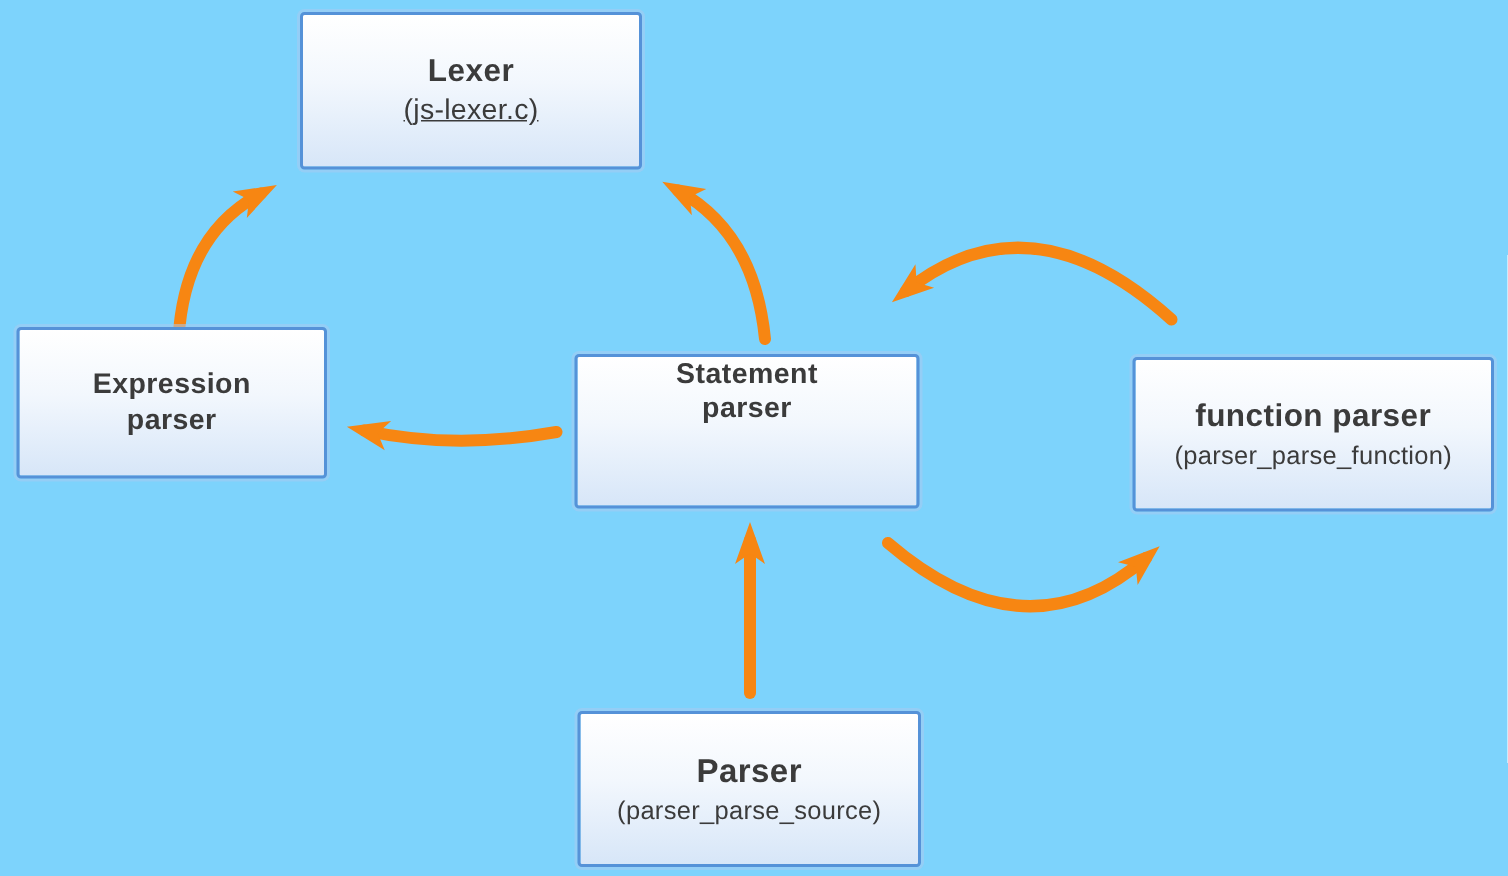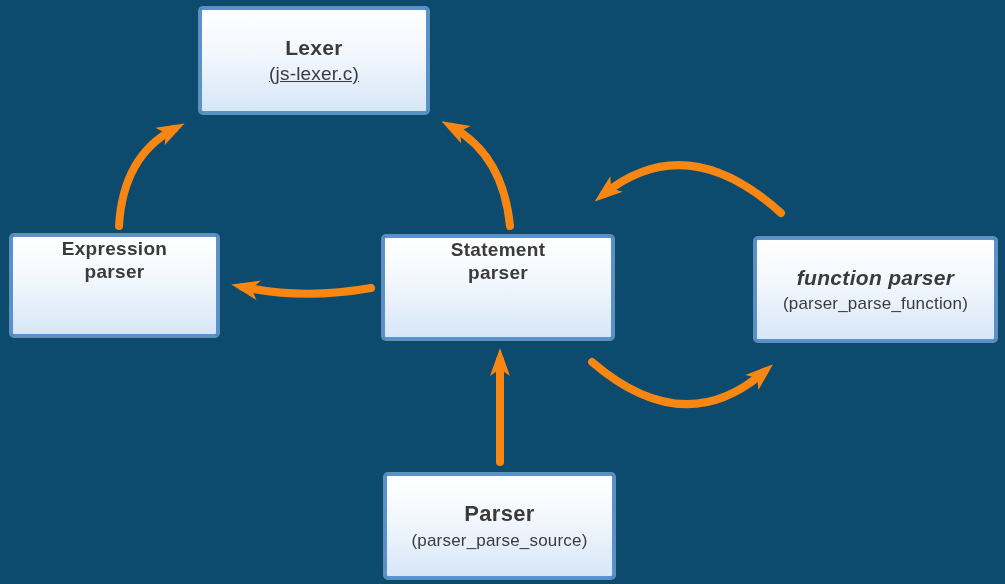--- a/index.html
+++ b/index.html
@@ -5,21 +5,21 @@
   html, body {
     margin: 0;
     padding: 0;
     background: #ffffff;
     font-family: "Liberation Sans", sans-serif;
   }
   .canvas {
     position: relative;
     width: 1005px;
     height: 584px;
-    background: #0c4a6e;
+    background: #7dd3fc;
     overflow: hidden;
   }
   .edges-layer {
     position: absolute;
     left: 0; top: 0;
     width: 1005px;
     height: 584px;
     pointer-events: none;
   }
   .node {
@@ -42,32 +42,32 @@
     line-height: 1.22;
     letter-spacing: 0.3px;
   }
   .node .subtitle {
     font-weight: normal;
     line-height: 1.25;
     margin-top: 2px;
     letter-spacing: 0.2px;
   }
   .node--lexer      { left: 200px; top: 8px;   width: 228px; height: 105px; }
-  .node--expression { left: 11px;  top: 235px; width: 207px; height: 101px; justify-content: space-between; }
+  .node--expression { left: 11px;  top: 218px; width: 207px; height: 101px; }
   .node--statement  { left: 383px; top: 236px; width: 230px; height: 103px; justify-content: space-between; }
   .node--function   { left: 755px; top: 238px; width: 241px; height: 103px; }
   .node--parser     { left: 385px; top: 474px; width: 229px; height: 104px; }
 
   .node--lexer .title      { font-size: 21px; }
   .node--lexer .subtitle   { font-size: 19px; text-decoration: underline; }
   .node--expression .title    { font-size: 19px; }
   .node--expression .subtitle { font-size: 18px; }
   .node--statement .title     { font-size: 19px; }
   .node--statement .subtitle  { font-size: 18px; }
-  .node--function .title      { font-size: 21px; font-style: italic; }
+  .node--function .title      { font-size: 21px; }
   .node--function .subtitle   { font-size: 17px; }
   .node--parser .title        { font-size: 22px; }
   .node--parser .subtitle     { font-size: 17px; }
 
   .edge {
     stroke: #f78612;
     stroke-width: 8;
     fill: none;
     stroke-linecap: round;
   }

